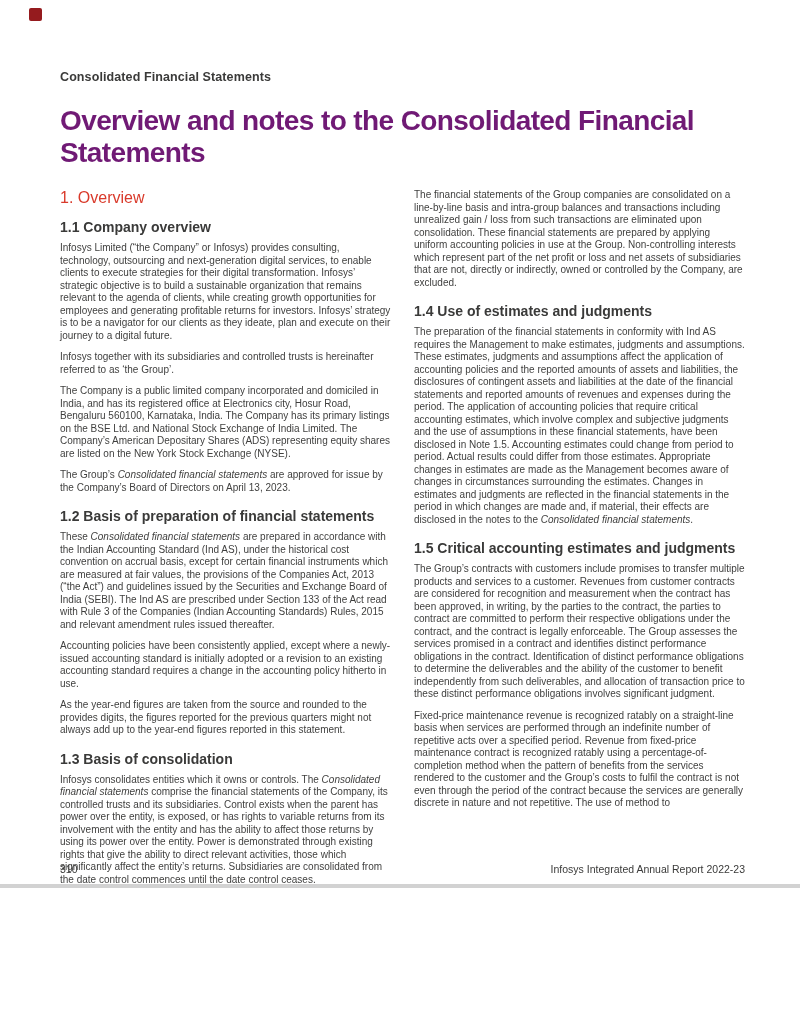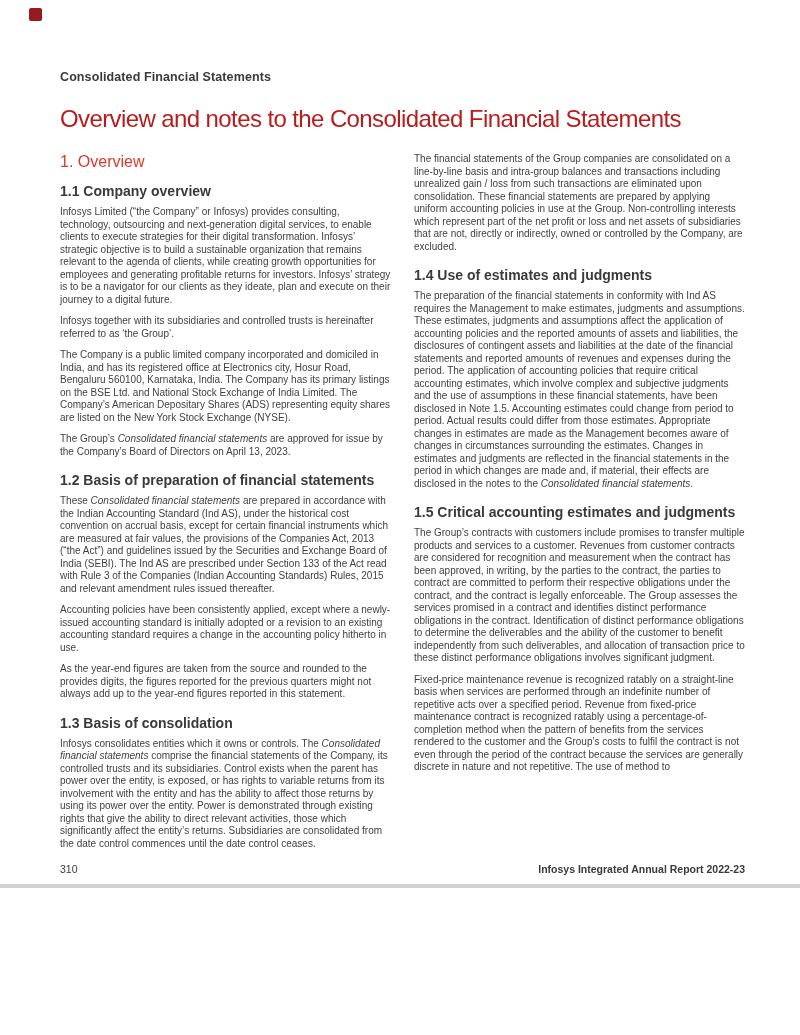--- a/index.html
+++ b/index.html
@@ -16,23 +16,23 @@
     width:13px;height:13px;border-radius:2px;
     background:#951b1e;
   }
   .content{position:absolute;left:60px;right:55px;top:70px;}
   .eyebrow{
     font-size:12.5px;font-weight:bold;color:#3a3a39;
     letter-spacing:0.1px;
   }
   .page-title{
     margin:21px 0 0 0;
-    font-size:24px;font-weight:normal;
+    font-size:28px;font-weight:bold;
     letter-spacing:-0.6px;
-    color:#b91c1c;
+    color:#701a75;
   }
   .columns{display:flex;gap:22px;margin-top:20px;}
   .col{width:332px;flex:0 0 332px;}
   .num-heading{
     margin:0 0 12px 0;
     font-size:16px;font-weight:normal;color:#d93a2b;
   }
   .sec-heading{
     margin:14px 0 7px 0;
     font-size:14px;font-weight:bold;color:#3a3a39;
@@ -45,21 +45,21 @@
   p{
     margin:0 0 9px 0;
     font-size:10px;line-height:1.25;color:#3f3f3e;
     text-align:left;
   }
   .footer{
     position:absolute;left:60px;right:55px;bottom:13px;
     display:flex;justify-content:space-between;align-items:baseline;
     font-size:10.5px;color:#3a3a39;
   }
-  .footer .report-name{font-weight:bold;}
+  .footer .report-name{font-weight:normal;}
   .bottom-bar{
     position:absolute;left:0;right:0;bottom:0;height:4px;
     background:#d2d2d2;
   }
 </style>
 </head>
 <body>
 
 <div class="page">
 

